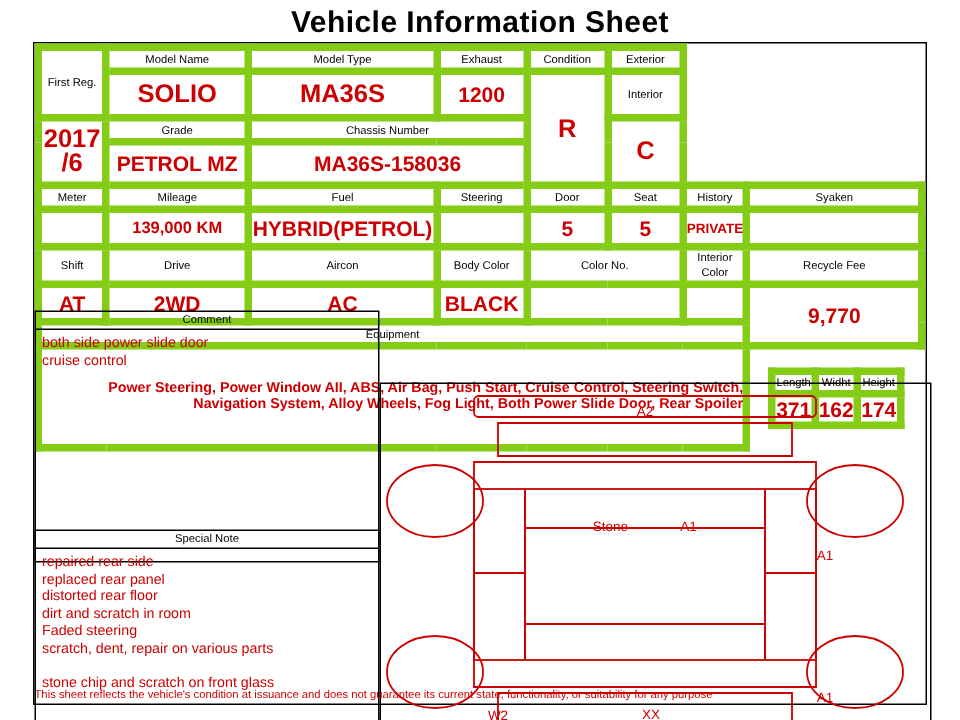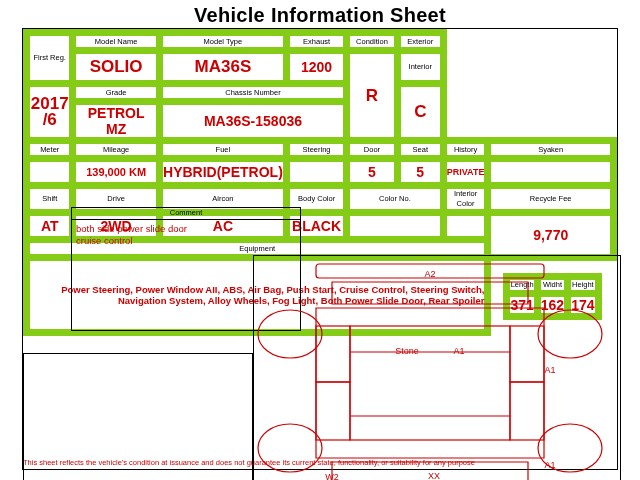--- a/index.html
+++ b/index.html
@@ -39,21 +39,21 @@
     text-align:center;
     color:#cc0000;
     font-weight:bold;
   }
   .cell{border:1px solid #000;box-sizing:border-box;}
 
   
   .top{
     position:absolute;left:0;top:0;width:100%;
   }
-  .top td{border:7px solid #84cc16;padding:0;}
+  .top td{border:5px solid #84cc16;padding:0;}
   .big{font-size:17px;}
   .mid{font-size:14px;}
   .sm{font-size:11px;}
   .xsm{font-size:9px;}
 
   
   .equip{
     color:#cc0000;
     font-size:9.5px;
     font-weight:bold;
@@ -184,27 +184,36 @@
               <td class="cell val mid">162</td>
               <td class="cell val mid">174</td>
             </tr>
           </tbody>
               </table>
         </td>
       </tr>
     </tbody>
       </table>
 
-    <div class="cell" style="position:absolute;left:0;top:178px;width:230px;height:124px;margin-left:48px;">
+    <div class="cell" style="position:absolute;left:0;top:178px;width:230px;height:168px;">
       <div class="boxlabel">Comment</div>
       <div class="boxbody" style="white-space:pre-line;">both side power slide door
 cruise control</div>
     </div>
 
     <div class="cell" style="position:absolute;left:0;top:324px;width:230px;height:128px;">
+      <div class="boxlabel">Special Note</div>
+      <div class="boxbody" style="white-space:pre-line;">repaired rear side
+replaced rear panel
+distorted rear floor
+dirt and scratch in room
+Faded steering
+scratch, dent, repair on various parts
+
+stone chip and scratch on front glass</div>
     </div>
 
     <div class="cell diagram" style="left:230px;top:178px;width:368px;height:274px;border-left:1px solid #000;margin-top:48px;">
       <svg viewBox="0 0 364 274" width="364" height="274">
         <g fill="none" stroke="#cc0000" stroke-width="1.2">
 
           <rect x="62" y="8" width="228" height="14" rx="3"></rect>
 
           <path d="M78 26 h196 v22 h-196 z"></path>
 

